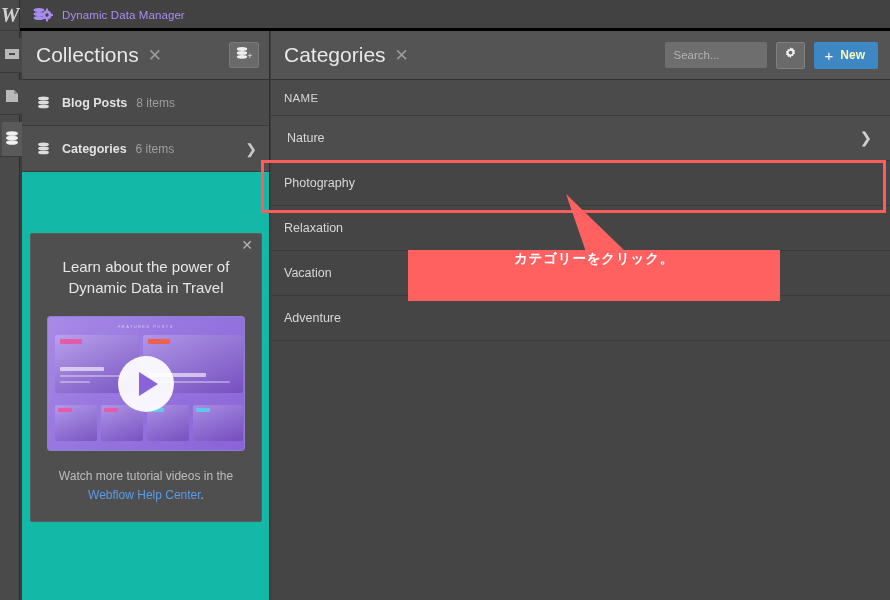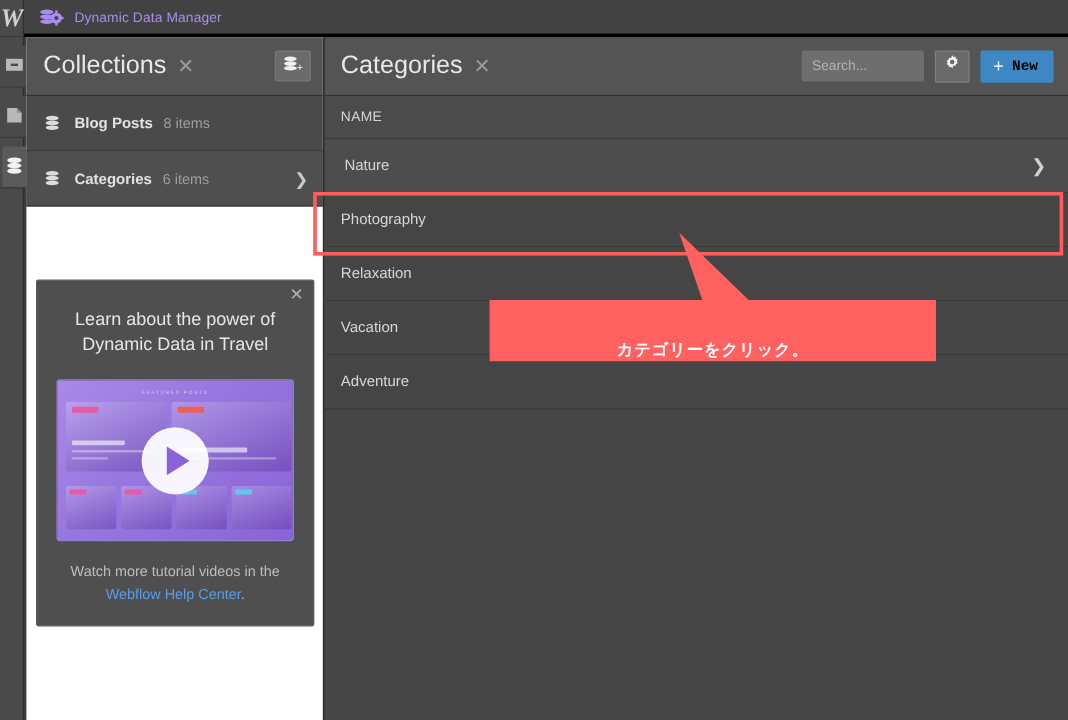--- a/index.html
+++ b/index.html
@@ -42,21 +42,21 @@
   }
   .titlebar-inner { display: flex; align-items: center; height: 30px; padding-left: 12px; }
   .dd-icon { width: 22px; height: 18px; position: relative; margin-right: 8px; }
   .dd-title {
     color: #a98cf0; font-size: 11.5px; letter-spacing: .1px;
   }
 
   
   .panel-left {
     position: absolute; left: 22px; top: 31px; width: 248px; height: 569px;
-    background: #ffffff; border-right: 1px solid #2e2e2e;
+    background: #14b8a6; border-right: 1px solid #2e2e2e;
   }
   .panel-head {
     height: 49px; background: #545454; border-bottom: 1px solid #333;
     display: flex; align-items: center; padding: 0 10px 0 14px;
   }
   .panel-title { color: #e8e8e8; font-size: 21px; font-weight: normal; }
   .panel-x {
     color: #9a9a9a; font-size: 17px; margin-left: 9px; line-height: 1;
     cursor: pointer;
   }
@@ -142,21 +142,21 @@
   .gear-btn {
     width: 29px; height: 27px; background: #6a6a6a; border: 1px solid #808080;
     border-radius: 2px; margin-left: 9px; display: flex; align-items: center;
     justify-content: center; cursor: pointer;
   }
   .new-btn {
     height: 27px; background: #3c87c4; border-radius: 2px; margin-left: 9px;
     display: flex; align-items: center; padding: 0 13px 0 11px; cursor: pointer;
   }
   .new-plus { color: #fff; font-size: 15px; margin-right: 7px; line-height: 1; }
-  .new-label { color: #000000; font-size: 12px; font-weight: bold; font-family: Liberation Mono, monospace; }
+  .new-label { color: #fef9c3; font-size: 12px; font-weight: bold; }
 
   .table-head {
     height: 36px; background: #4b4b4b; border-bottom: 1px solid #3a3a3a;
     display: flex; align-items: center; padding-left: 13px;
   }
   .th { color: #d5d5d5; font-size: 11.5px; font-weight: normal; letter-spacing: .3px; }
 
   .row {
     height: 45px; display: flex; align-items: center; padding: 0 18px 0 13px;
     border-bottom: 1px solid #3a3a3a; cursor: pointer; background: #454545;
@@ -166,21 +166,21 @@
   .row-name { color: #d7d7d7; font-size: 12.5px; }
   .row-chev { margin-left: auto; color: #d0d0d0; font-size: 15px; }
 
   
   .hl-box {
     position: absolute; left: 261px; top: 160px; width: 625px; height: 53px;
     border: 3px solid #ff5c5c; pointer-events: none; z-index: 20;
   }
   .callout {
     position: absolute; left: 408px; top: 250px; width: 372px; height: 51px;
-    background: #ff6161; display: flex; align-items: flex-end;
+    background: #ff6161; display: flex; align-items: flex-start;
     justify-content: center; z-index: 22;
   }
   .callout-text {
     color: #ffffff; font-size: 13.5px; font-weight: bold; letter-spacing: .8px;
   }
   .callout-tail { position: absolute; left: 540px; top: 190px; z-index: 21; }
 </style>
 </head>
 <body>
 

